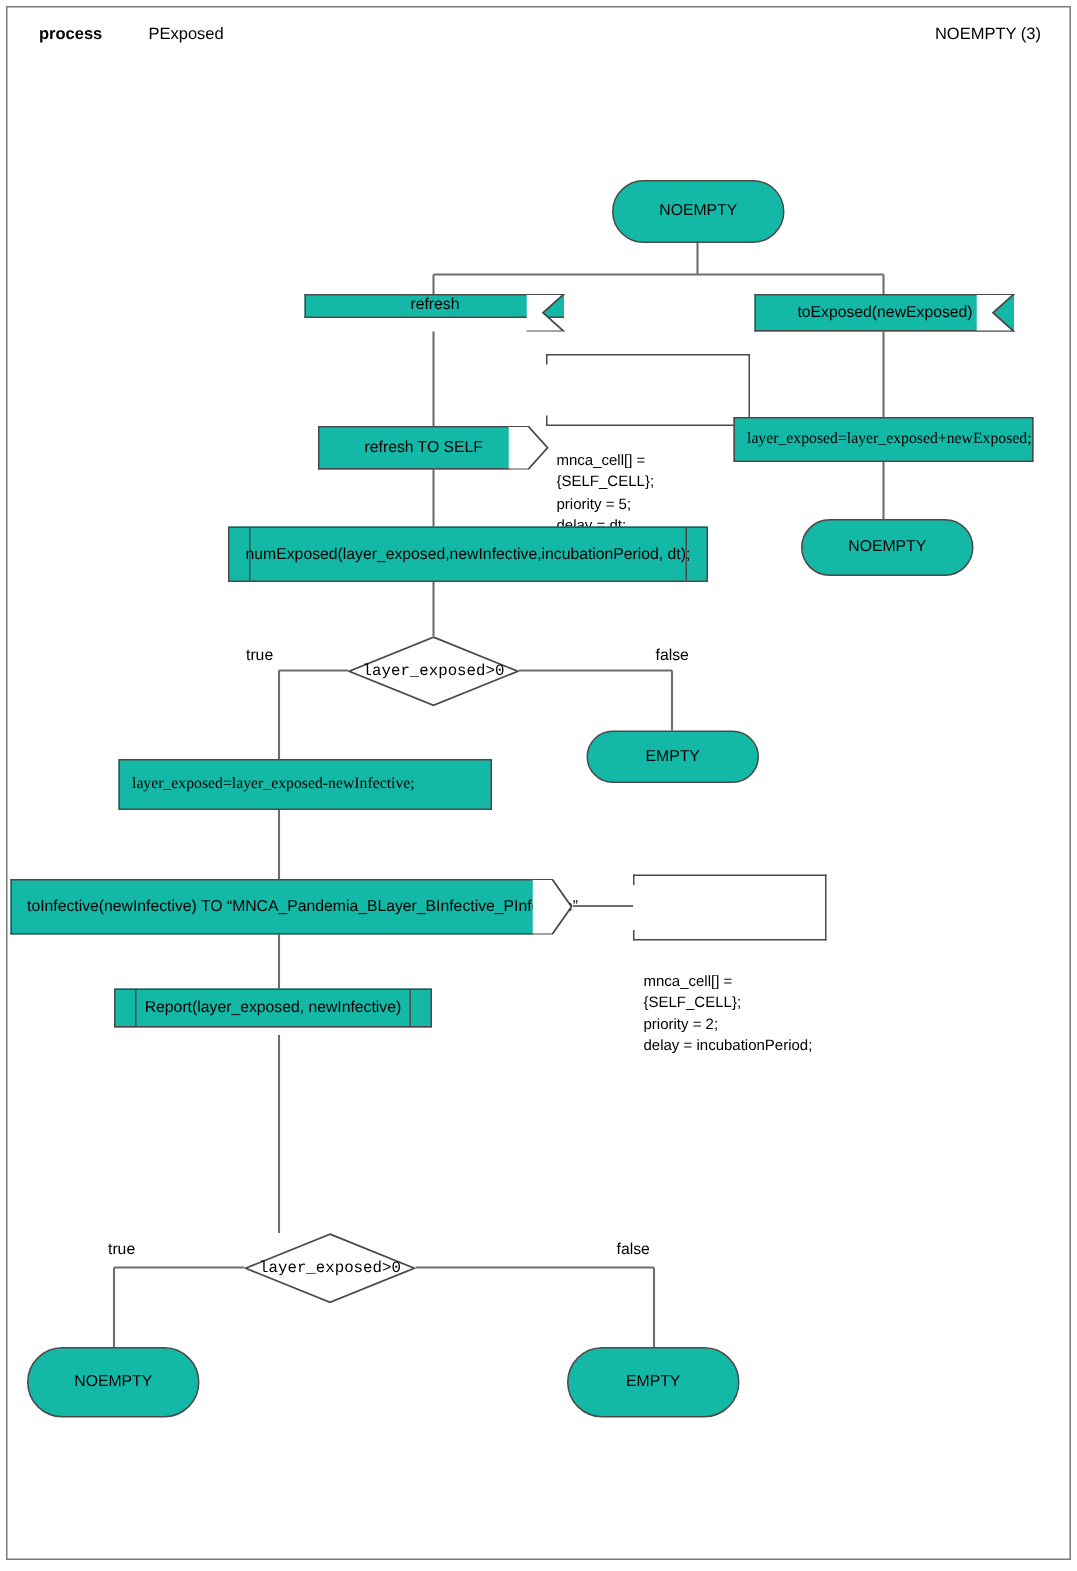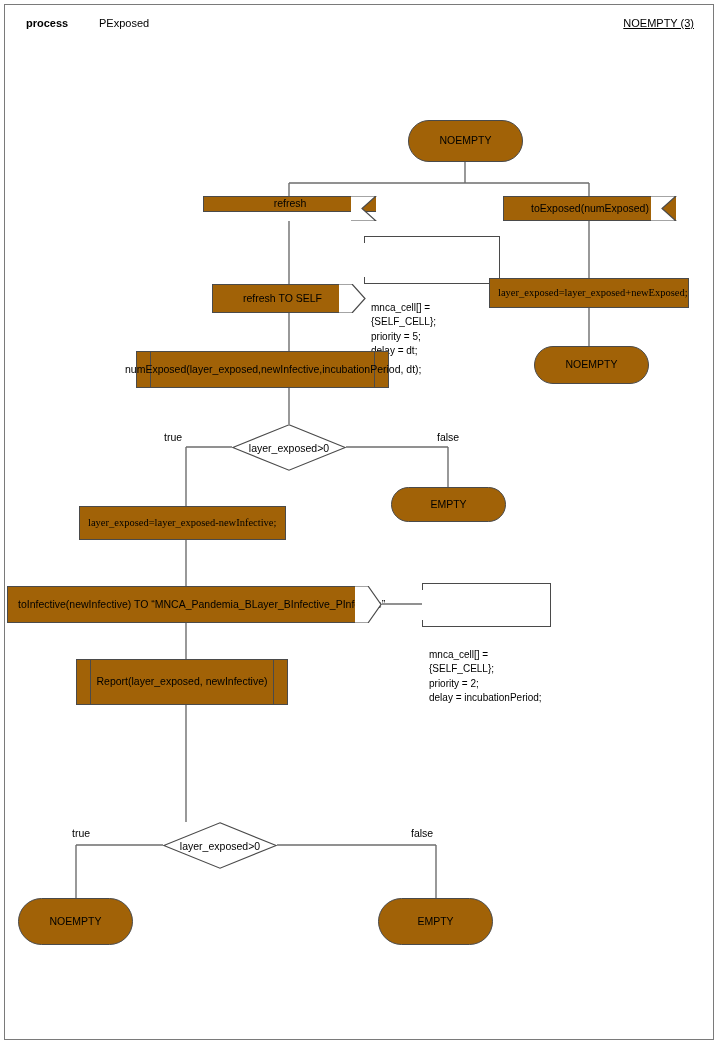--- a/index.html
+++ b/index.html
@@ -26,40 +26,40 @@
   }
   
   .hdr{
     position:absolute;
     font-size:11px;
     white-space:nowrap;
     letter-spacing:0px;
   }
   #hdr-kind{left:26px;top:17px;font-weight:bold;}
   #hdr-name{left:99px;top:17px;}
-  #hdr-state{right:24px;top:17px;text-decoration:underline;}
+  #hdr-state{right:24px;top:17px;}
 
   
   #wires{
     position:absolute;left:0;top:0;width:718px;height:1047px;
   }
   #wires line, #wires path, #wires polyline{
     stroke:#6d6d6d;stroke-width:1.4;fill:none;
   }
 
   
   .node{
     position:absolute;
     box-sizing:border-box;
     display:flex;
     align-items:center;
     justify-content:center;
     font-size:10.5px;
     line-height:1.25;
-    background:#a16207;
+    background:#14b8a6;
     white-space:nowrap;
   }
 
   
   .state{
     border:1.3px solid #4a4a4a;
     border-radius:26px;
   }
 
   
@@ -121,21 +121,21 @@
   .decision{
     position:absolute;
     display:flex;align-items:center;justify-content:center;
     font-size:10.5px;
     background:transparent;
   }
   .decision .dshape{
     position:absolute;left:0;top:0;width:100%;height:100%;
   }
   .decision .dlabel{
-    position:relative;z-index:2;white-space:nowrap;
+    position:relative;z-index:2;white-space:nowrap;font-family:Liberation Mono, monospace;
   }
 
   
   .note{
     position:absolute;
     box-sizing:border-box;
     border:1.1px solid #4a4a4a;
     border-left:none;
     background:#fff;
     font-size:10px;
@@ -218,21 +218,21 @@
     <svg class="notch" viewBox="0 0 26 25" preserveAspectRatio="none">
       <path d="M0,0 L25,0 L11,12.5 L25,25 L0,25" fill="#fff" stroke="#4a4a4a" stroke-width="1.2"></path>
     </svg>
     <span>refresh</span>
   </div>
 
   <div class="node input-sym" style="left:503px;top:196px;width:173px;height:25px;">
     <svg class="notch" viewBox="0 0 26 25" preserveAspectRatio="none">
       <path d="M0,0 L25,0 L11,12.5 L25,25 L0,25" fill="#fff" stroke="#4a4a4a" stroke-width="1.2"></path>
     </svg>
-    <span>toExposed(numExposed)</span>
+    <span>toExposed(newExposed)</span>
   </div>
 
   <div class="node output-sym" style="left:212px;top:284px;width:128px;height:29px;">
     <svg class="point" viewBox="0 0 27 29" preserveAspectRatio="none">
       <path d="M0,0 L13,0 L26,14.5 L13,29 L0,29" fill="#fff" stroke="#4a4a4a" stroke-width="1.2"></path>
     </svg>
     <span>refresh TO SELF</span>
   </div>
 
   <div class="note" style="left:364px;top:236px;width:136px;height:48px;">
@@ -244,59 +244,59 @@
   </div>
 
   <div class="node task" style="left:489px;top:278px;width:200px;height:30px;">
     <span>layer_exposed=layer_exposed+newExposed;</span>
   </div>
 
   <div class="node state" style="left:534px;top:346px;width:115px;height:38px;">
     <span>NOEMPTY</span>
   </div>
 
-  <div class="node proc overflow" style="left:136px;top:351px;width:253px;height:37px;padding-left:23px;">
+  <div class="node proc overflow" style="left:152px;top:351px;width:320px;height:37px;padding-left:23px;">
     <span class="bar l"></span>
     <span class="bar r"></span>
     <span class="ptext">numExposed(layer_exposed,newInfective,incubationPeriod, dt);</span>
   </div>
 
   <div class="decision" style="left:232px;top:424px;width:114px;height:47px;">
     <svg class="dshape" viewBox="0 0 114 47" preserveAspectRatio="none">
       <polygon points="57,0.8 113.2,23.5 57,46.2 0.8,23.5" fill="#fff" stroke="#4a4a4a" stroke-width="1.2"></polygon>
     </svg>
     <span class="dlabel">layer_exposed&gt;0</span>
   </div>
   <div class="blabel" style="left:164px;top:431px;">true</div>
   <div class="blabel" style="left:437px;top:431px;">false</div>
 
   <div class="node state" style="left:391px;top:487px;width:115px;height:35px;">
     <span>EMPTY</span>
   </div>
 
-  <div class="node task" style="left:79px;top:506px;width:207px;height:34px;">
+  <div class="node task" style="left:79px;top:506px;width:249px;height:34px;">
     <span>layer_exposed=layer_exposed-newInfective;</span>
   </div>
 
   <div class="node output-sym leftal" style="left:7px;top:586px;width:349px;height:37px;">
     <svg class="point" viewBox="0 0 27 37" preserveAspectRatio="none">
       <path d="M0,0 L13,0 L26,18.5 L13,37 L0,37" fill="#fff" stroke="#4a4a4a" stroke-width="1.2"></path>
     </svg>
     <span>toInfective(newInfective) TO “MNCA_Pandemia_BLayer_BInfective_PInfective”</span>
   </div>
 
   <div class="note" style="left:422px;top:583px;width:129px;height:44px;">
     <span class="lstub"></span>
     <span class="lstub b"></span>
     <span>mnca_cell[] = {SELF_CELL};
 priority = 2;
 delay = incubationPeriod;</span>
   </div>
 
-  <div class="node proc" style="left:76px;top:659px;width:212px;height:46px;">
+  <div class="node proc" style="left:76px;top:659px;width:212px;height:26px;">
     <span class="bar l"></span>
     <span class="bar r"></span>
     <span class="ptext">Report(layer_exposed, newInfective)</span>
   </div>
 
   <div class="decision" style="left:163px;top:822px;width:114px;height:47px;">
     <svg class="dshape" viewBox="0 0 114 47" preserveAspectRatio="none">
       <polygon points="57,0.8 113.2,23.5 57,46.2 0.8,23.5" fill="#fff" stroke="#4a4a4a" stroke-width="1.2"></polygon>
     </svg>
     <span class="dlabel">layer_exposed&gt;0</span>

